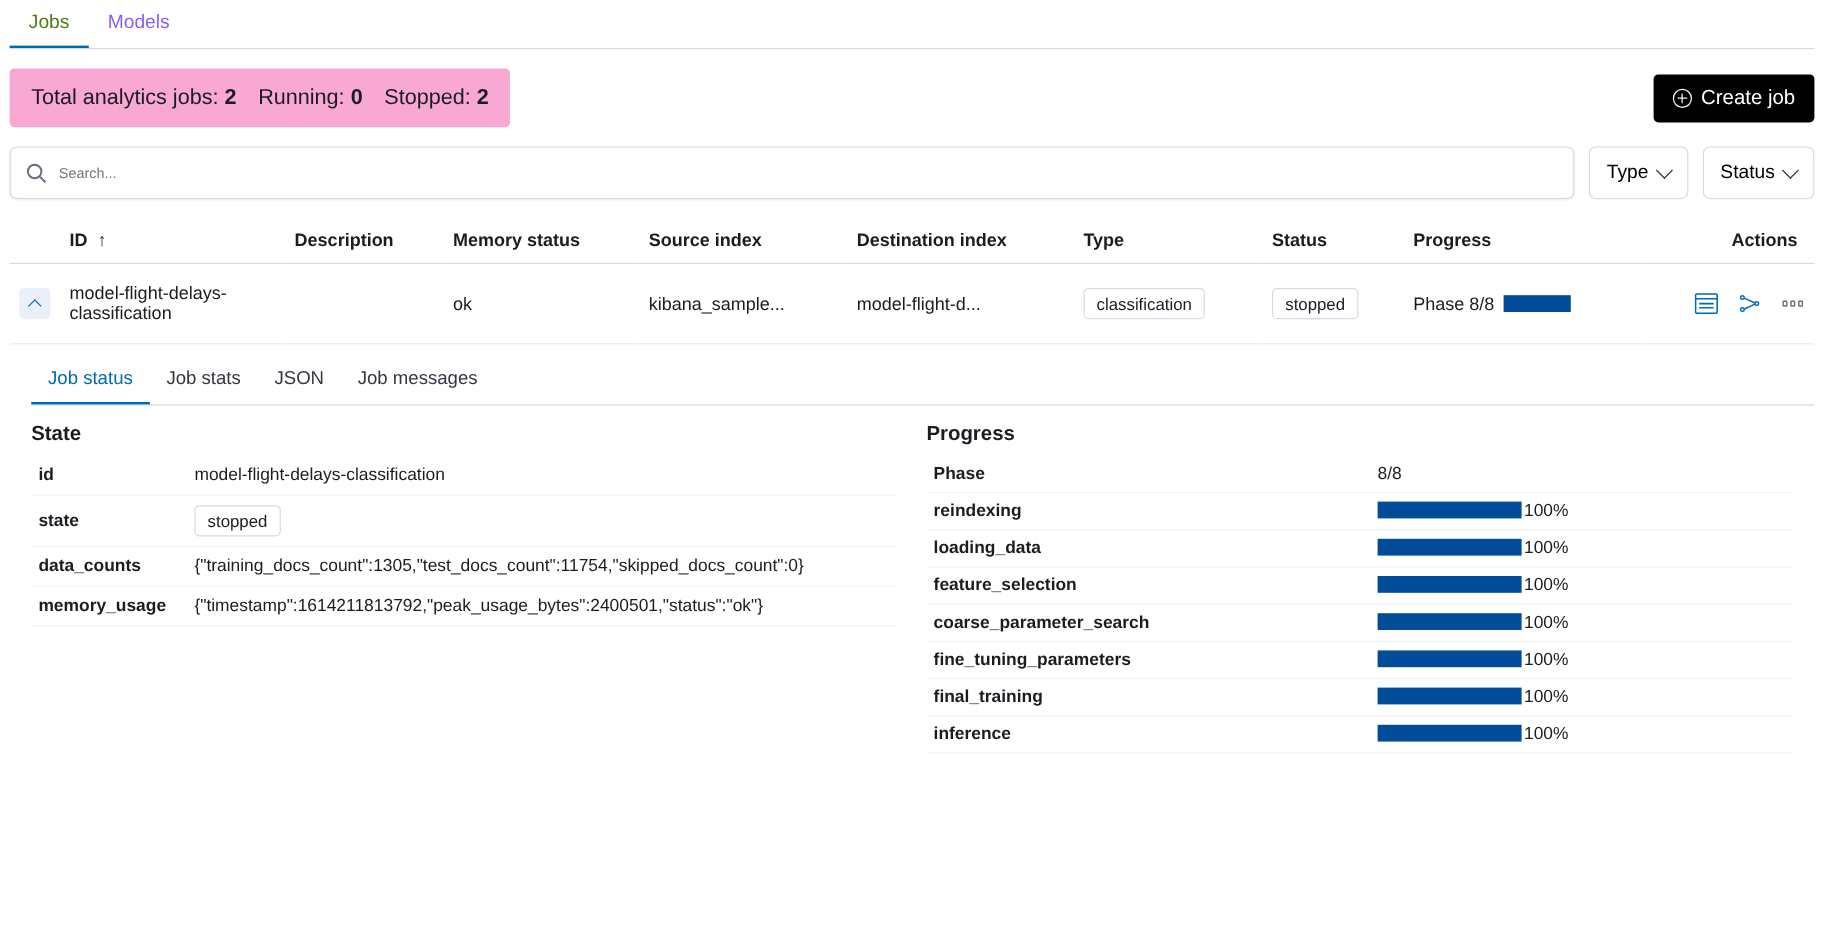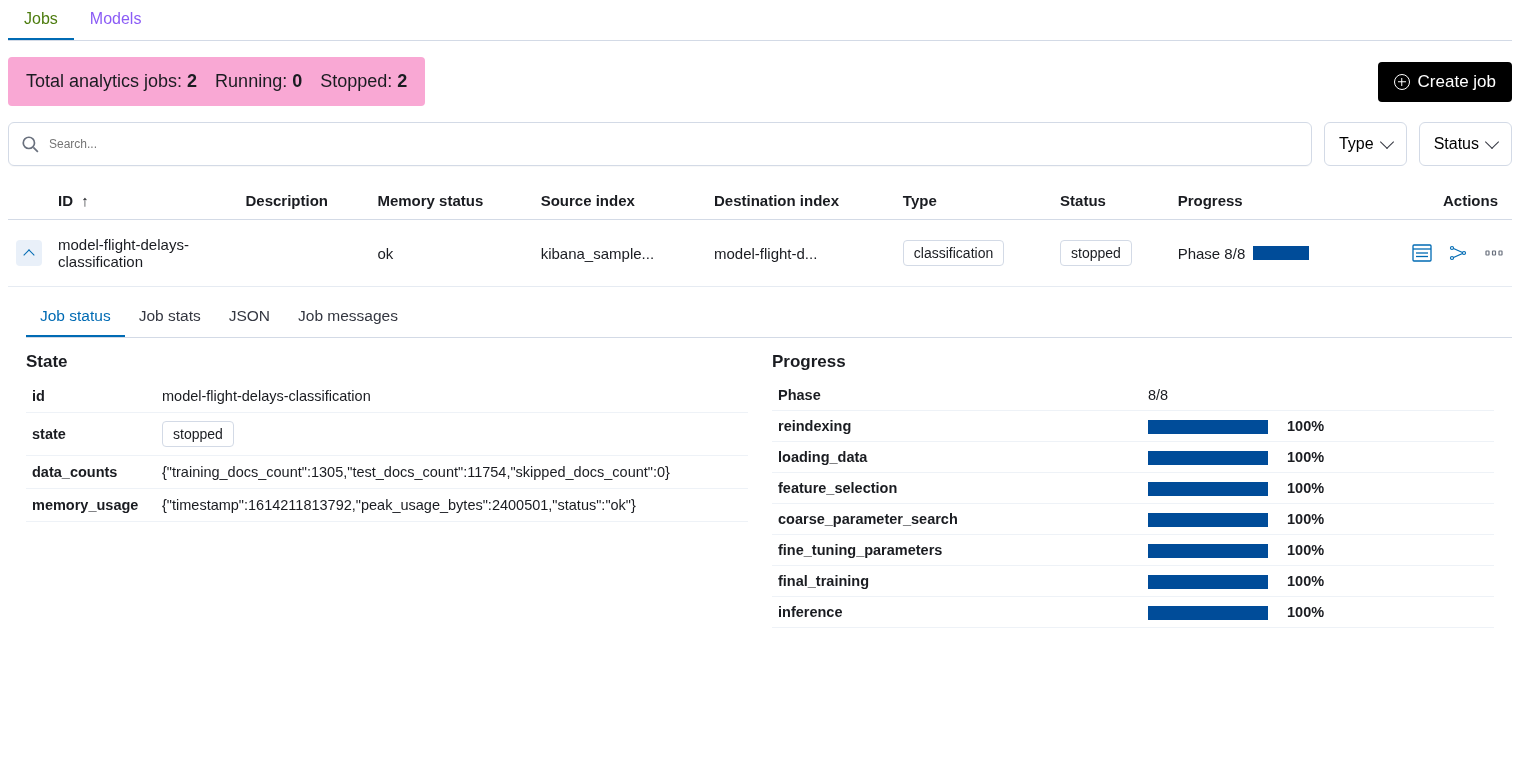--- a/index.html
+++ b/index.html
@@ -38,21 +38,21 @@
 .detail-tab.active { color: #006bb4; border-bottom-color: #006bb4; }
 .detail-body { display: flex; gap: 24px; padding: 14px 18px; }
 .panel { flex: 1; }
 .panel h3 { font-size: 17px; margin-bottom: 8px; font-weight:700;}
 .kv-table { width: 100%; border-collapse: collapse; }
 .kv-table td { padding: 8px 6px; border-bottom: 1px solid #eef2f7; font-size: 14.5px; vertical-align: middle; }
 .kv-table td:first-child { font-weight: 700; width: 130px; }
 .prog-table { width: 100%; border-collapse: collapse; }
 .prog-table td { padding: 7px 6px; border-bottom: 1px solid #eef2f7; font-size: 14.5px; vertical-align: middle; }
 .prog-table td:first-child { font-weight: 700; width: 370px; margin-left: 31px; }
-.mini-progress { display: flex; align-items: flex-end; gap: 19px; font-weight: bold; }
+.mini-progress { display: flex; align-items: flex-start; gap: 2px; }
 .mini-bar { width: 120px; height: 14px; background: #004c99; }
 .th-actions { text-align: right !important; padding-right: 14px !important;}
 </style>
 </head>
 <body>
 
 <div class="tabs">
   <div class="tab active">Jobs</div>
   <div class="tab">Models</div>
 </div>

